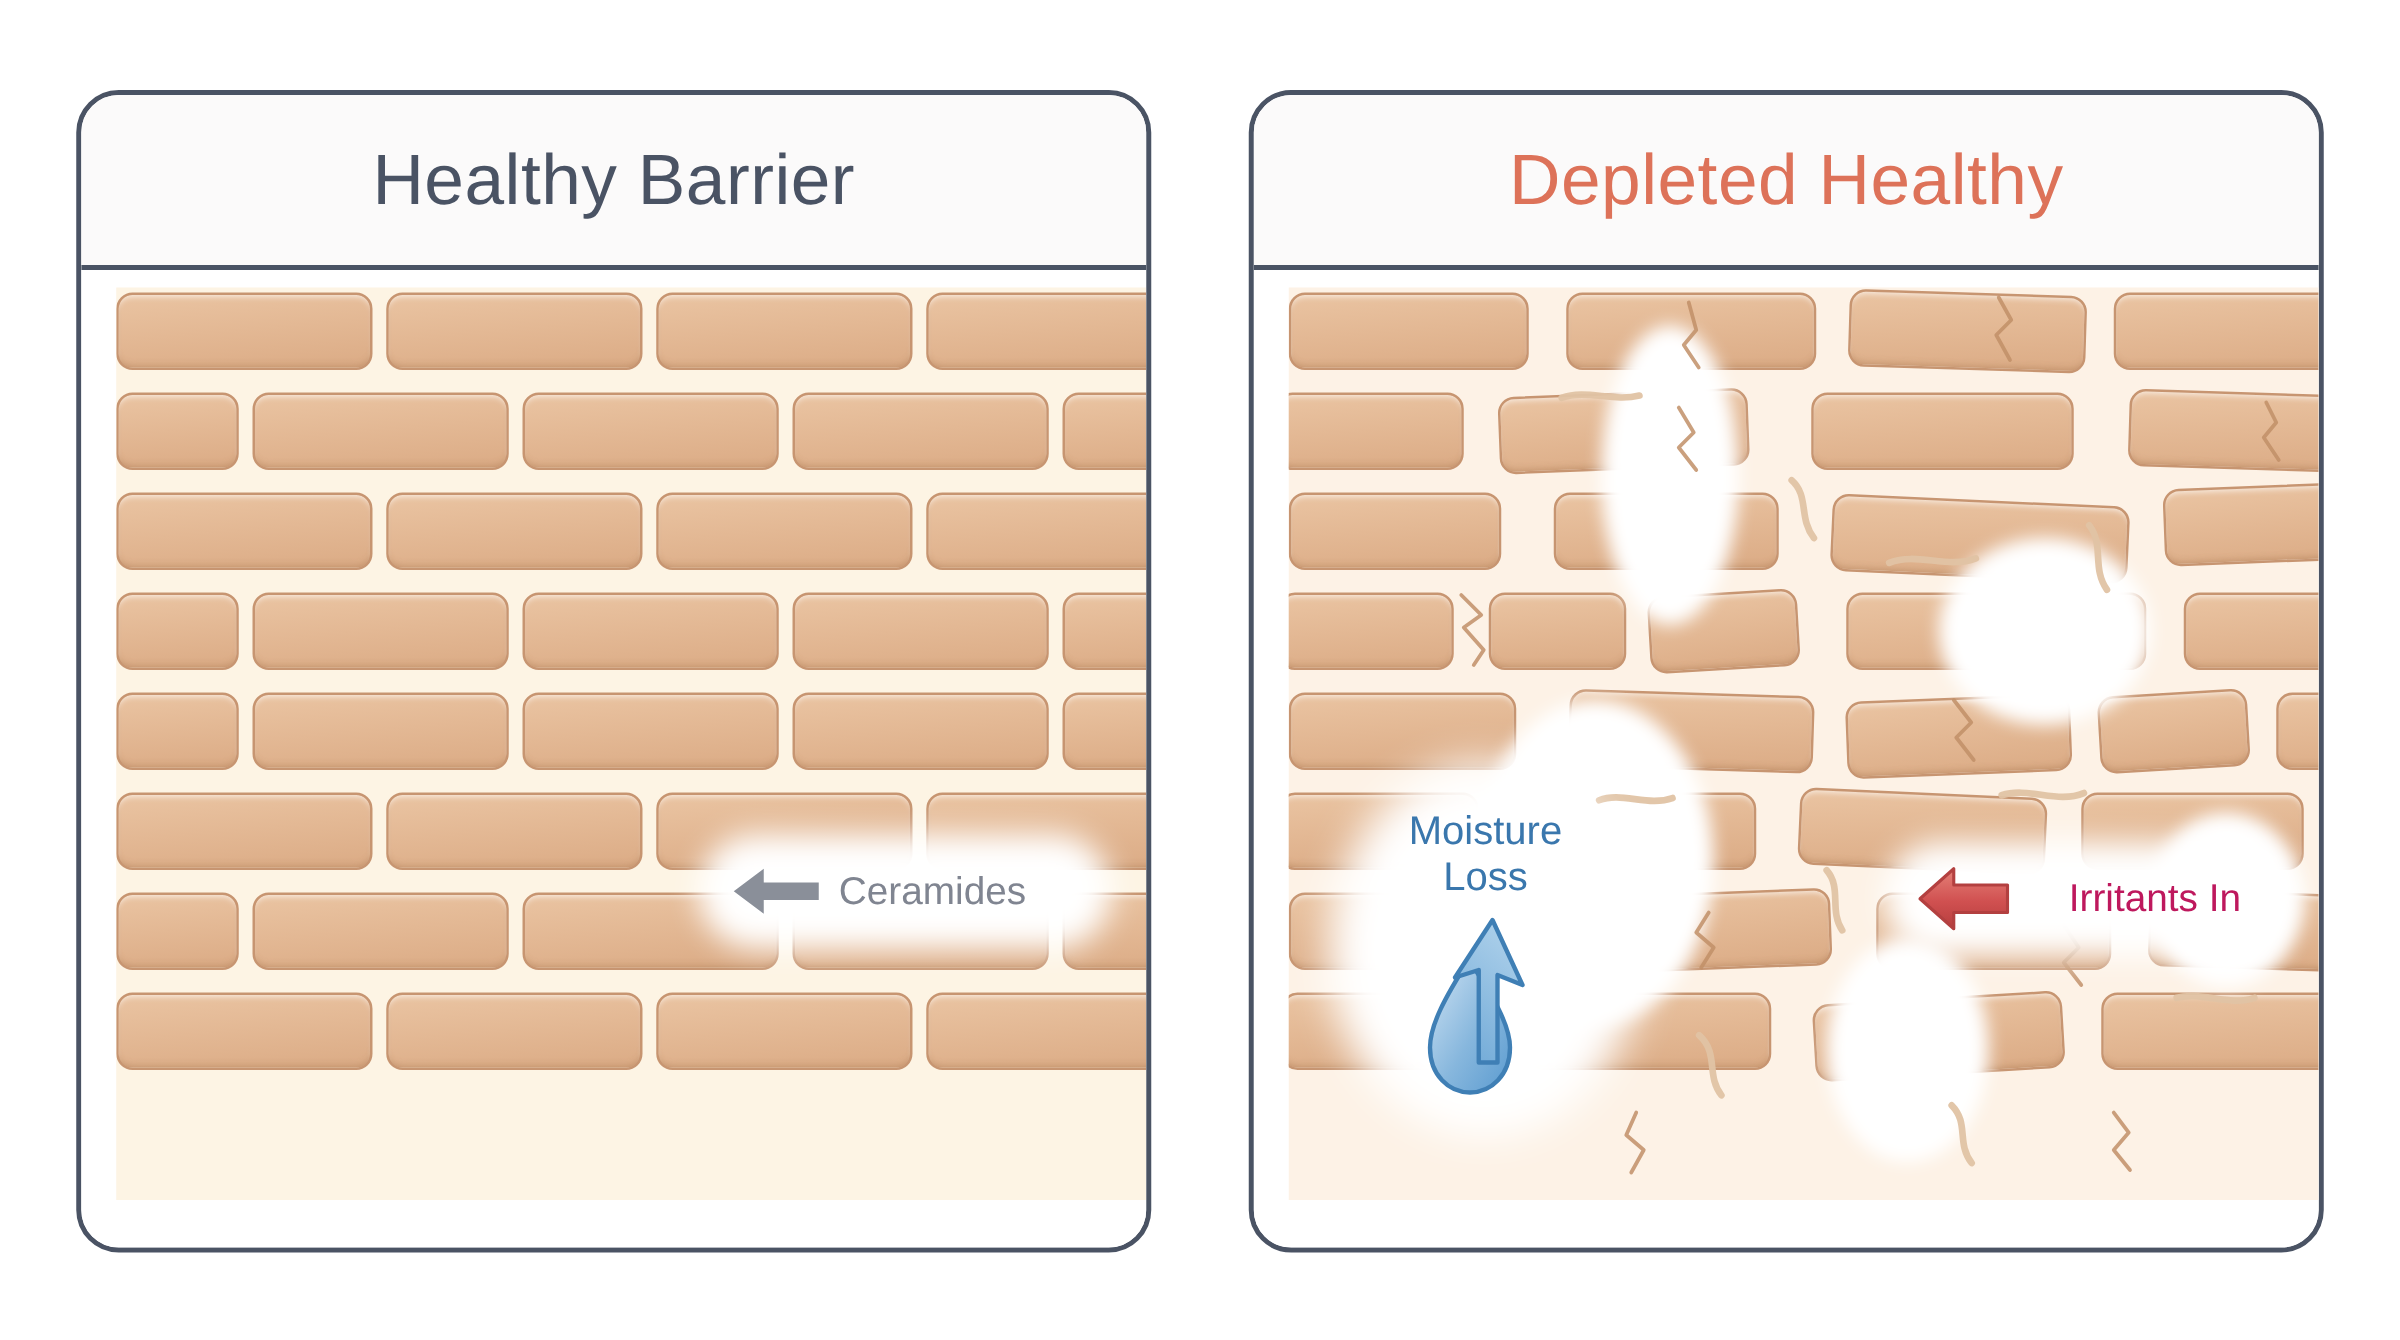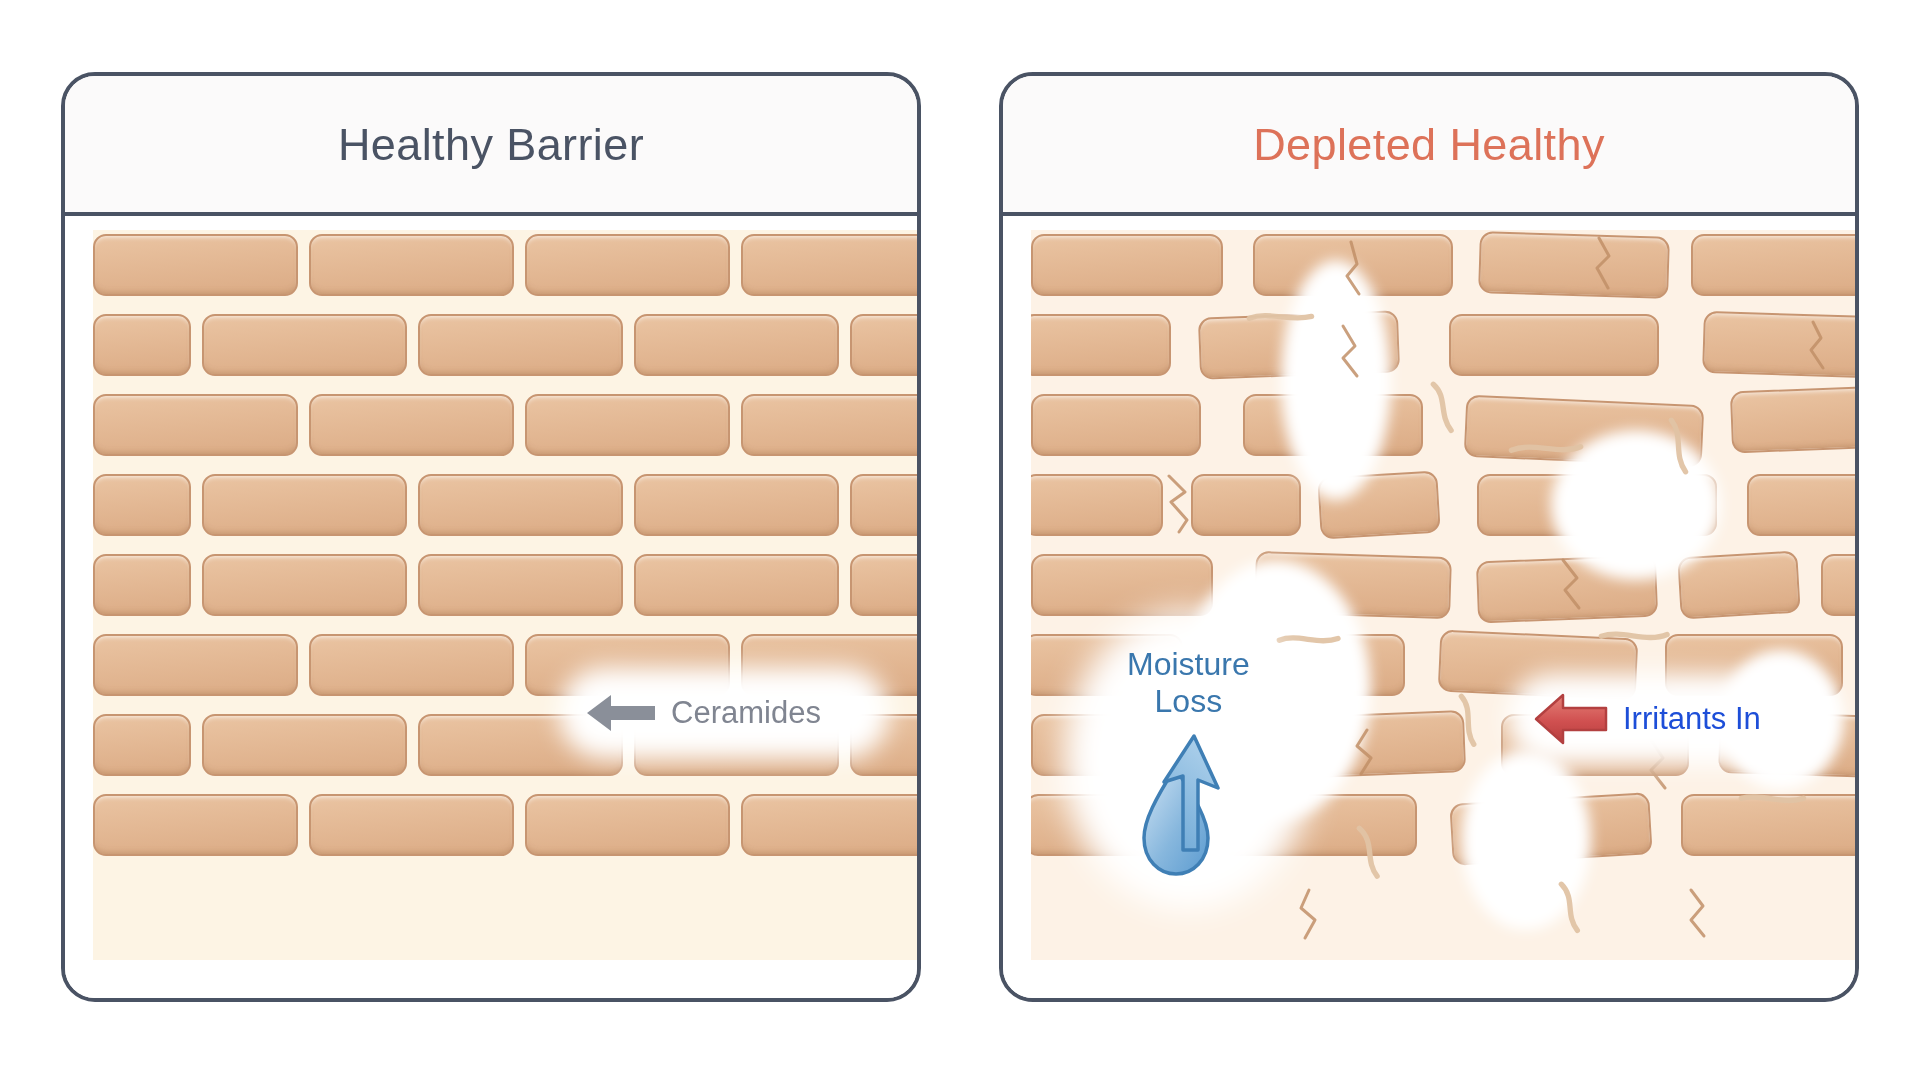--- a/index.html
+++ b/index.html
@@ -32,21 +32,21 @@
   }
   .panel-header {
     height: 140px;
     border-bottom: 4px solid #4a5364;
     display: flex;
     align-items: center;
     justify-content: center;
     background: #fbfafa;
   }
   .panel-title {
-    font-size: 45px;
+    font-size: 57px;
     font-weight: 400;
     letter-spacing: 0.4px;
     line-height: 1;
   }
   .title-healthy { color: #4a5364; }
   .title-depleted { color: #dd7259; }
 
   .panel-body {
     position: relative;
     height: 782px;
@@ -113,21 +113,21 @@
     filter: blur(12px);
     border-radius: 46px;
     z-index: -1;
   }
   .callout-label {
     font-size: 31px;
     line-height: 1.08;
     white-space: nowrap;
   }
   .ceramides-label { color: #808591; }
-  .irritants-label { color: #1d4ed8; }
+  .irritants-label { color: #be185d; margin-left: 32px; }
   .moisture-label {
     color: #3a77ad;
     font-size: 32px;
     text-align: center;
     white-space: pre-line;
     line-height: 1.16;
   }
   .arrow-icon svg { display: block; }
 
   .moisture-callout {

